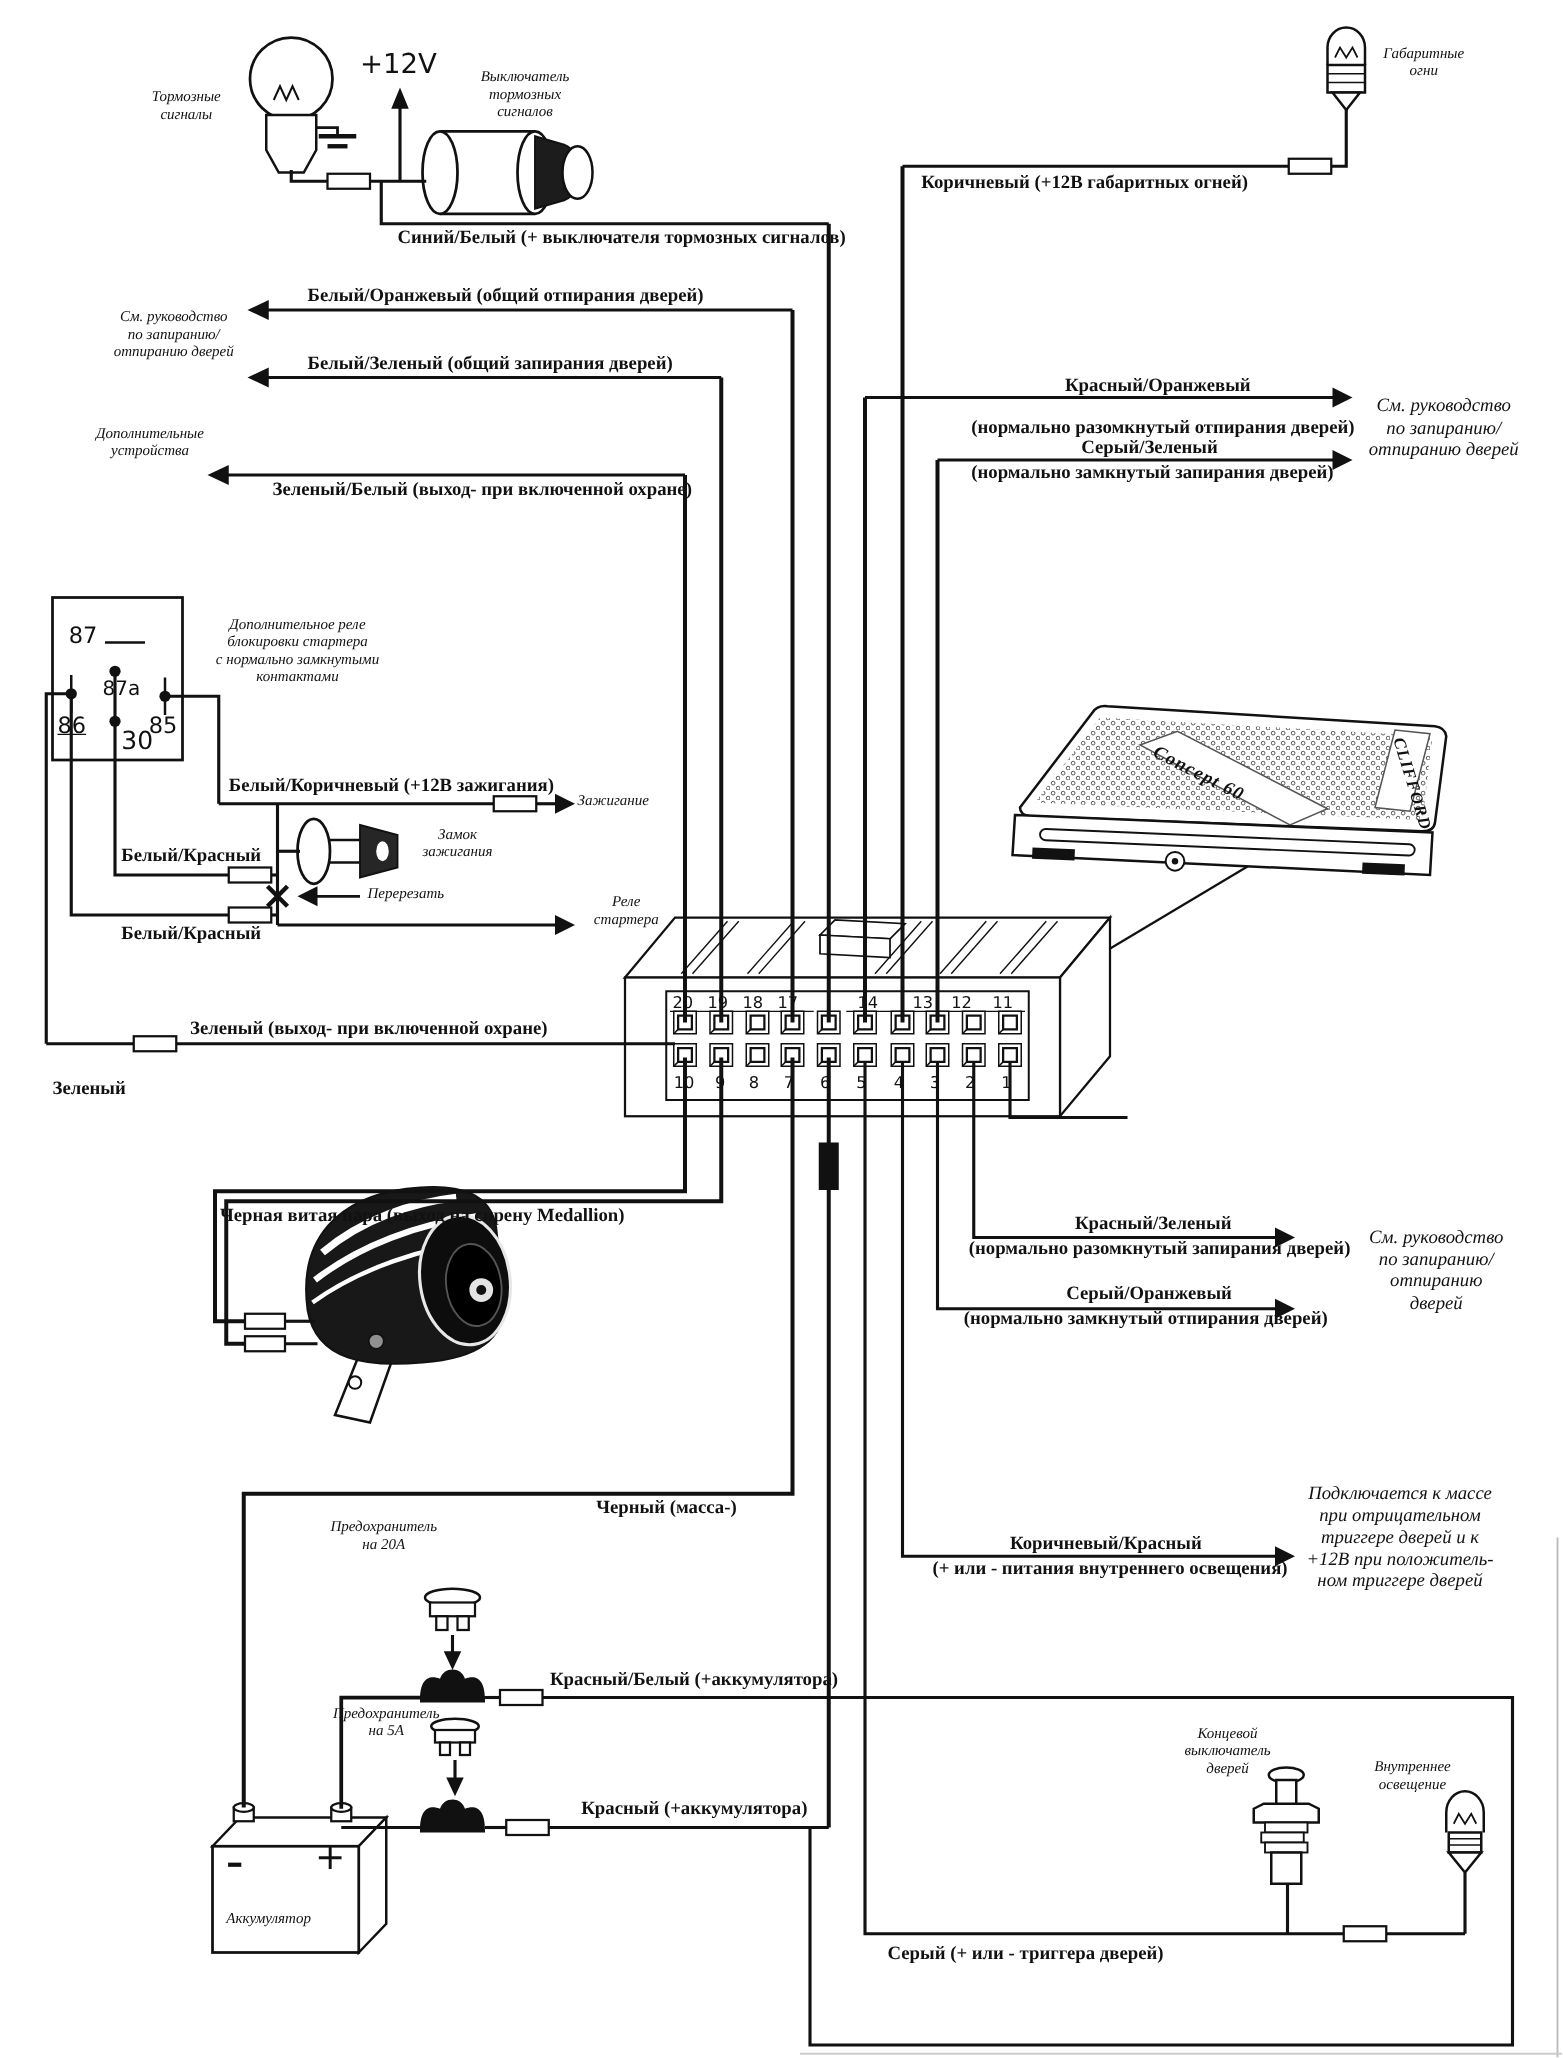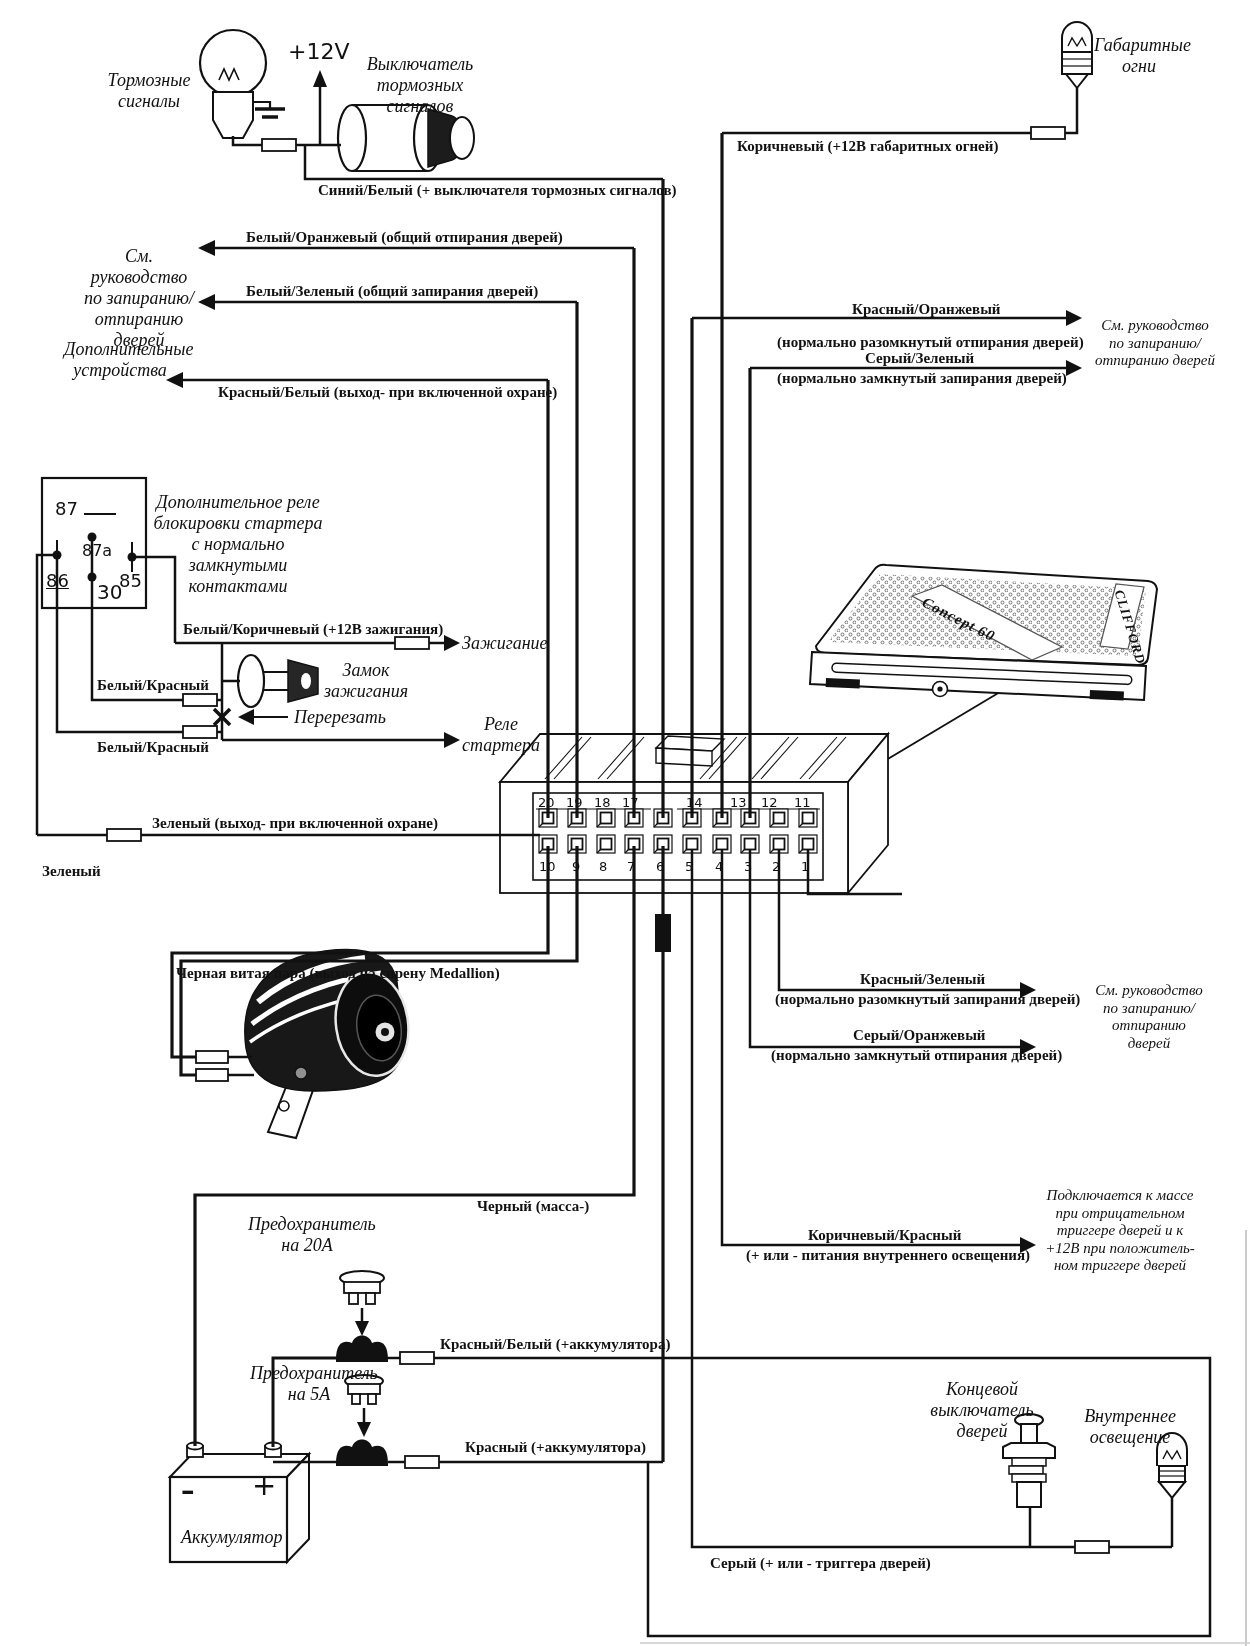--- a/index.html
+++ b/index.html
@@ -1,21 +1,21 @@
 <!DOCTYPE html>
 <html><head>
 <meta charset="utf-8">
 <style>
   html,body{margin:0;padding:0;background:#fff;}
   .page{position:relative;width:1250px;height:1646px;background:#fff;overflow:hidden;
         font-family:"Liberation Serif",serif;color:#111;}
   .page svg{position:absolute;left:0;top:0;}
   .lbl{position:absolute;line-height:1.12;}
   .w{position:absolute;font-weight:bold;font-size:15px;white-space:nowrap;line-height:1.1;}
-  .n{position:absolute;font-style:italic;font-size:18px;white-space:pre-line;line-height:1.17;}
+  .n{position:absolute;font-style:italic;font-size:12px;white-space:pre-line;line-height:1.17;}
   .c{text-align:center;}
   .num{position:absolute;font-family:"DejaVu Sans",sans-serif;font-size:13px;line-height:1;}
   .rpin{position:absolute;font-family:"DejaVu Sans",sans-serif;font-size:18px;line-height:1;}
   .sign{position:absolute;font-family:"DejaVu Sans",sans-serif;font-weight:bold;line-height:1;}
   .rot{transform-origin:left top;position:absolute;white-space:nowrap;}
 </style>
 </head>
 <body>
 
 <div class="page">
@@ -309,21 +309,21 @@
 тормозных
 сигналов</div>
 <div class="w" style="left:318px;top:182px;">Синий/Белый (+ выключателя тормоз­ных сигналов)</div>
 <div class="w" style="left:246px;top:229px;">Белый/Оранжевый (общий отпирания дверей)</div>
 <div class="n c" style="left:76px;top:246px;width:126px;">См. руководство
 по запиранию/
 отпиранию дверей</div>
 <div class="w" style="left:246px;top:283px;">Белый/Зеленый (общий запирания дверей)</div>
 <div class="n c" style="left:64px;top:339px;width:112px;">Дополнительные
 устройства</div>
-<div class="w" style="left:218px;top:384px;">Красный/Белый (выход- при включенной охране)</div>
+<div class="w" style="left:218px;top:384px;">Зеленый/Белый (выход- при включенной охране)</div>
 <div class="n c" style="left:153px;top:492px;width:170px;">Дополнительное реле
 блокировки стартера
 с нормально замкнутыми
 контактами</div>
 <div class="rpin" style="left:55px;top:500px;">87</div>
 <div class="rpin" style="left:82px;top:543px;font-size:16px;">87a</div>
 <div class="rpin" style="left:46px;top:572px;text-decoration:underline;">86</div>
 <div class="rpin" style="left:119px;top:572px;">85</div>
 <div class="rpin" style="left:97px;top:582px;font-size:20px;">30</div>
 <div class="w" style="left:183px;top:621px;">Белый/Коричневый (+12В зажигания)</div>

